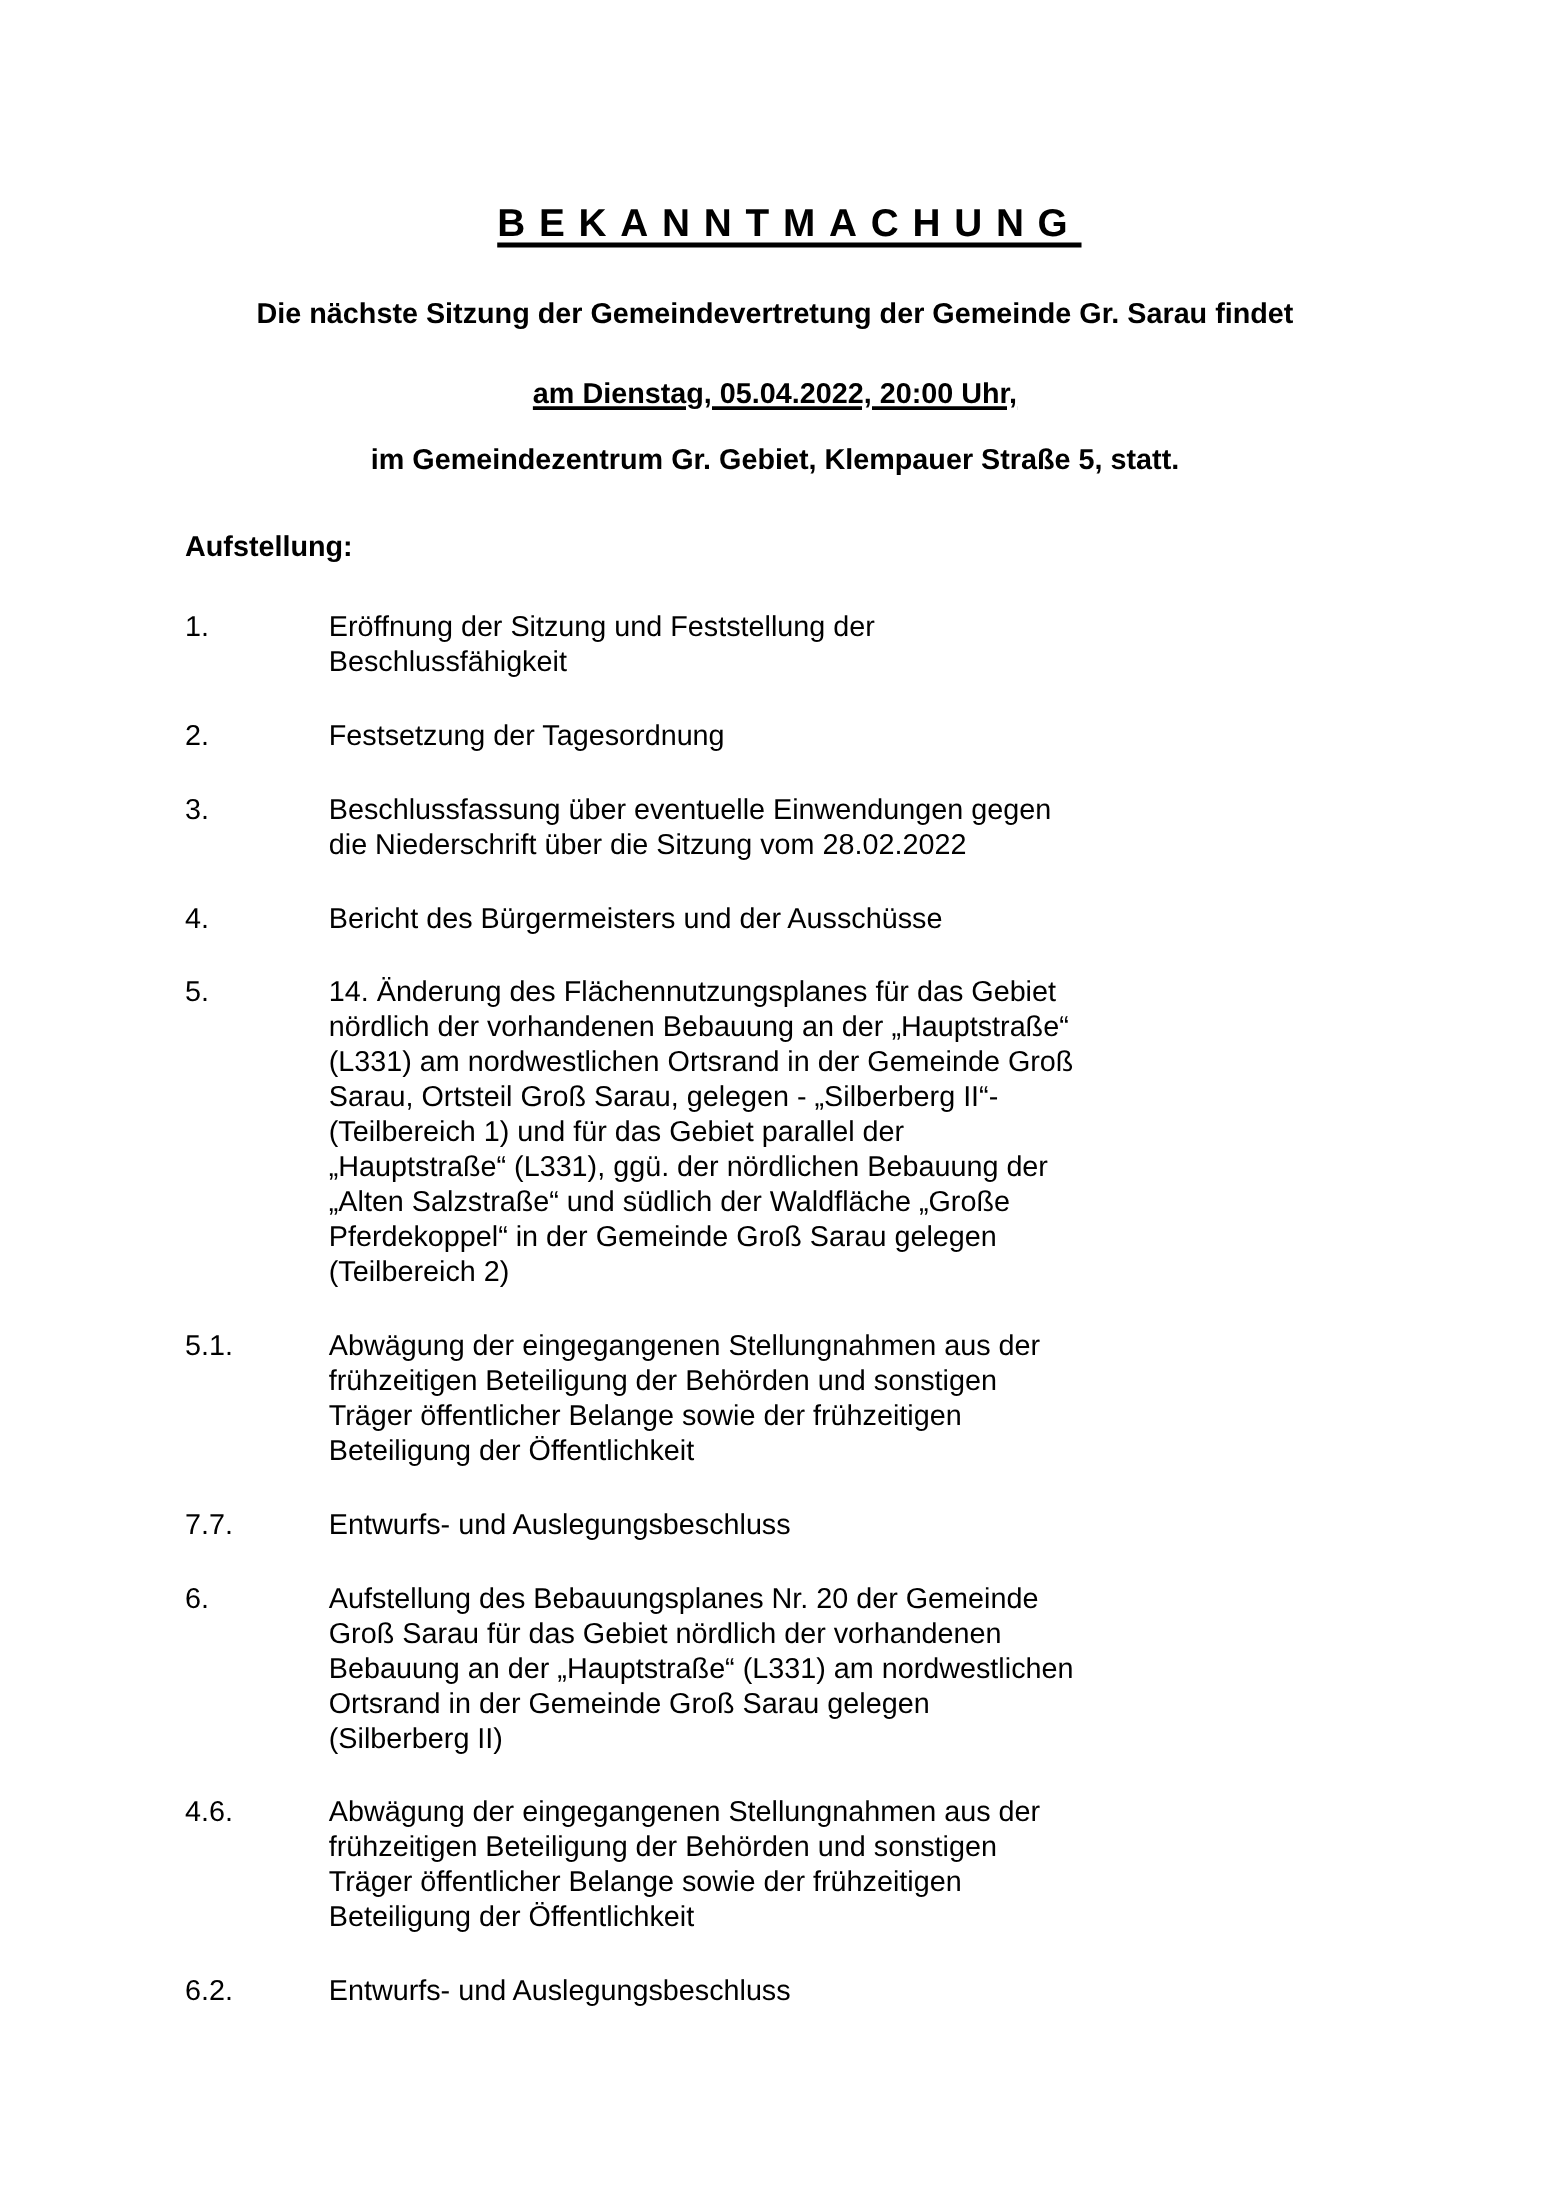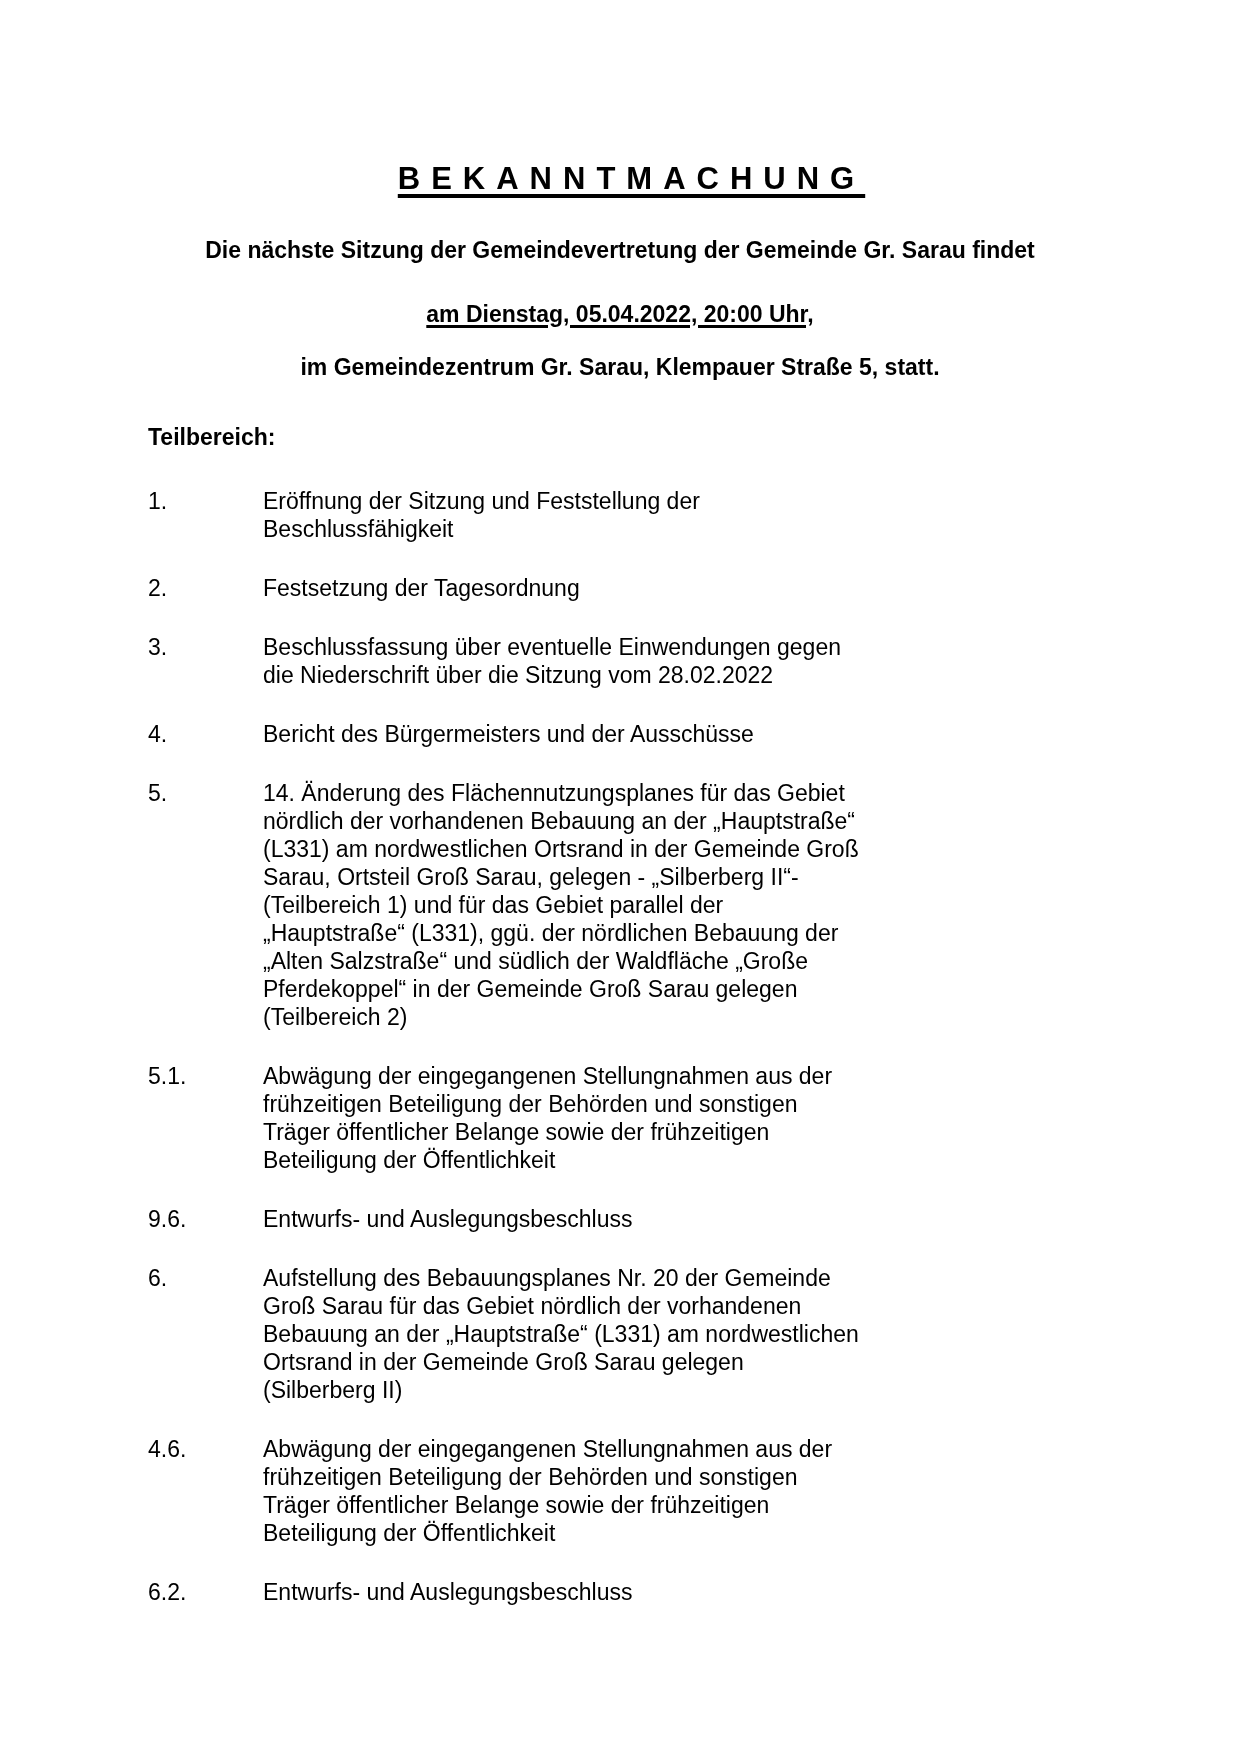--- a/index.html
+++ b/index.html
@@ -71,25 +71,25 @@
 </style>
 </head>
 <body>
 
 <div class="page">
 
   <header class="doc-header">
     <h1 class="doc-title">BEKANNTMACHUNG</h1>
     <p class="intro-line gap-after-1">Die nächste Sitzung der Gemeindevertretung der Gemeinde Gr. Sarau findet</p>
     <p class="intro-line gap-after-2 underlined">am Dienstag, 05.04.2022, 20:00 Uhr,</p>
-    <p class="intro-line">im Gemeindezentrum Gr. Sarau, Klempauer Straße 5, statt.</p>
+    <p class="intro-line">im Gemeindezentrum Gr. Gebiet, Klempauer Straße 5, statt.</p>
   </header>
 
   <section class="agenda">
-    <div class="section-label">Teilbereich:</div>
+    <div class="section-label">Aufstellung:</div>
 
     <div class="agenda-item">
       <div class="item-num">1.</div>
       <div class="item-text">Eröffnung der Sitzung und Feststellung der
 Beschlussfähigkeit</div>
     </div>
 
     <div class="agenda-item">
       <div class="item-num">2.</div>
       <div class="item-text">Festsetzung der Tagesordnung</div>
@@ -121,21 +121,21 @@
 
     <div class="agenda-item">
       <div class="item-num">5.1.</div>
       <div class="item-text">Abwägung der eingegangenen Stellungnahmen aus der
 frühzeitigen Beteiligung der Behörden und sonstigen
 Träger öffentlicher Belange sowie der frühzeitigen
 Beteiligung der Öffentlichkeit</div>
     </div>
 
     <div class="agenda-item">
-      <div class="item-num">9.6.</div>
+      <div class="item-num">7.7.</div>
       <div class="item-text">Entwurfs- und Auslegungsbeschluss</div>
     </div>
 
     <div class="agenda-item">
       <div class="item-num">6.</div>
       <div class="item-text">Aufstellung des Bebauungsplanes Nr. 20 der Gemeinde
 Groß Sarau für das Gebiet nördlich der vorhandenen
 Bebauung an der „Hauptstraße“ (L331) am nordwestlichen
 Ortsrand in der Gemeinde Groß Sarau gelegen
 (Silberberg II)</div>

